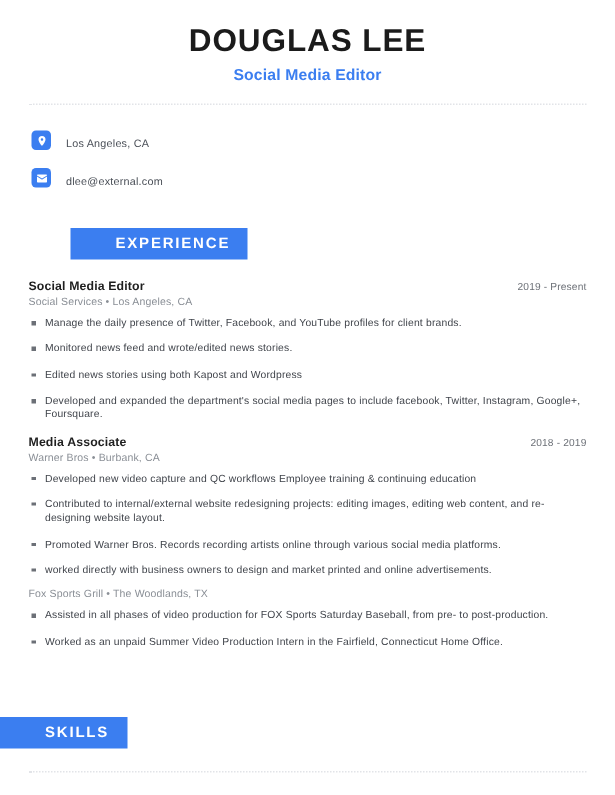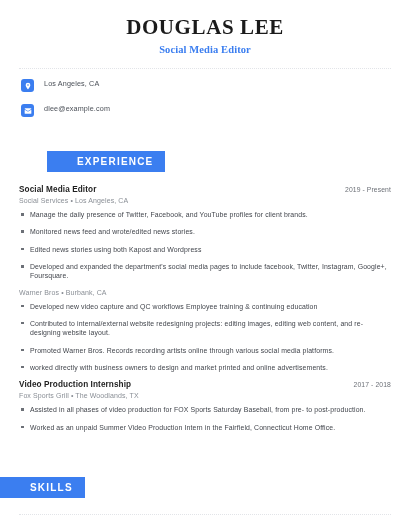--- a/index.html
+++ b/index.html
@@ -19,21 +19,20 @@
     height: 530px;
     position: relative;
     box-sizing: border-box;
     padding: 0 19px;
   }
 
   
   .header {
     padding-top: 16px;
     text-align: center;
-    font-family: Liberation Serif, serif;
   }
   .full-name {
     font-size: 21px;
     font-weight: bold;
     letter-spacing: 0.6px;
     color: #1b1b1b;
     line-height: 1.1;
     margin: 0;
   }
   .job-title {
@@ -52,21 +51,21 @@
   }
   .divider-top { margin-top: 13px; }
 
   
   .contact-list {
     margin-top: 10px;
     padding-left: 2px;
   }
   .contact-row {
     display: flex;
-    align-items: flex-start;
+    align-items: flex-end;
     height: 20px;
     margin-bottom: 5px;
   }
   .contact-icon {
     width: 13px;
     height: 13px;
     border-radius: 3px;
     background: #3b7ef0;
     display: inline-flex;
     align-items: center;
@@ -176,21 +175,21 @@
       <span class="contact-text">Los Angeles, CA</span>
     </div>
 
 
     <div class="contact-row">
       <span class="contact-icon">
         <svg width="8" height="8" viewBox="0 0 24 24" fill="#ffffff" aria-hidden="true">
           <path d="M2 5.5A1.5 1.5 0 0 1 3.5 4h17A1.5 1.5 0 0 1 22 5.5v.3l-10 6-10-6v-.3zM2 8.1V18.5A1.5 1.5 0 0 0 3.5 20h17a1.5 1.5 0 0 0 1.5-1.5V8.1l-9.5 5.7a1 1 0 0 1-1 0L2 8.1z"></path>
         </svg>
       </span>
-      <span class="contact-text">dlee@example.com</span>
+      <span class="contact-text">dlee@external.com</span>
     </div>
 
   </div>
 
   <div class="section-heading section-experience">EXPERIENCE</div>
 
   <div class="jobs">
 
     <div class="job">
       <div class="job-head">
@@ -200,34 +199,34 @@
       <div class="job-meta">Social Services  •  Los Angeles, CA</div>
       <ul class="bullets">
         <li>Manage the daily presence of Twitter, Facebook, and YouTube profiles for client brands.</li>
         <li>Monitored news feed and wrote/edited news stories.</li>
         <li>Edited news stories using both Kapost and Wordpress</li>
         <li>Developed and expanded the department's social media pages to include facebook, Twitter, Instagram, Google+, Foursquare.</li>
       </ul>
     </div>
 
     <div class="job">
+      <div class="job-head">
+        <span class="job-role">Media Associate</span>
+        <span class="job-dates">2018 - 2019</span>
+      </div>
       <div class="job-meta">Warner Bros  •  Burbank, CA</div>
       <ul class="bullets">
         <li>Developed new video capture and QC workflows Employee training &amp; continuing education</li>
         <li>Contributed to internal/external website redesigning projects: editing images, editing web content, and re-designing website layout.</li>
         <li>Promoted Warner Bros. Records recording artists online through various social media platforms.</li>
         <li>worked directly with business owners to design and market printed and online advertisements.</li>
       </ul>
     </div>
 
     <div class="job">
-      <div class="job-head">
-        <span class="job-role">Video Production Internship</span>
-        <span class="job-dates">2017 - 2018</span>
-      </div>
       <div class="job-meta">Fox Sports Grill  •  The Woodlands, TX</div>
       <ul class="bullets">
         <li>Assisted in all phases of video production for FOX Sports Saturday Baseball, from pre- to post-production.</li>
         <li>Worked as an unpaid Summer Video Production Intern in the Fairfield, Connecticut Home Office.</li>
       </ul>
     </div>
 
   </div>
 
   <div class="section-heading section-skills">SKILLS</div>

